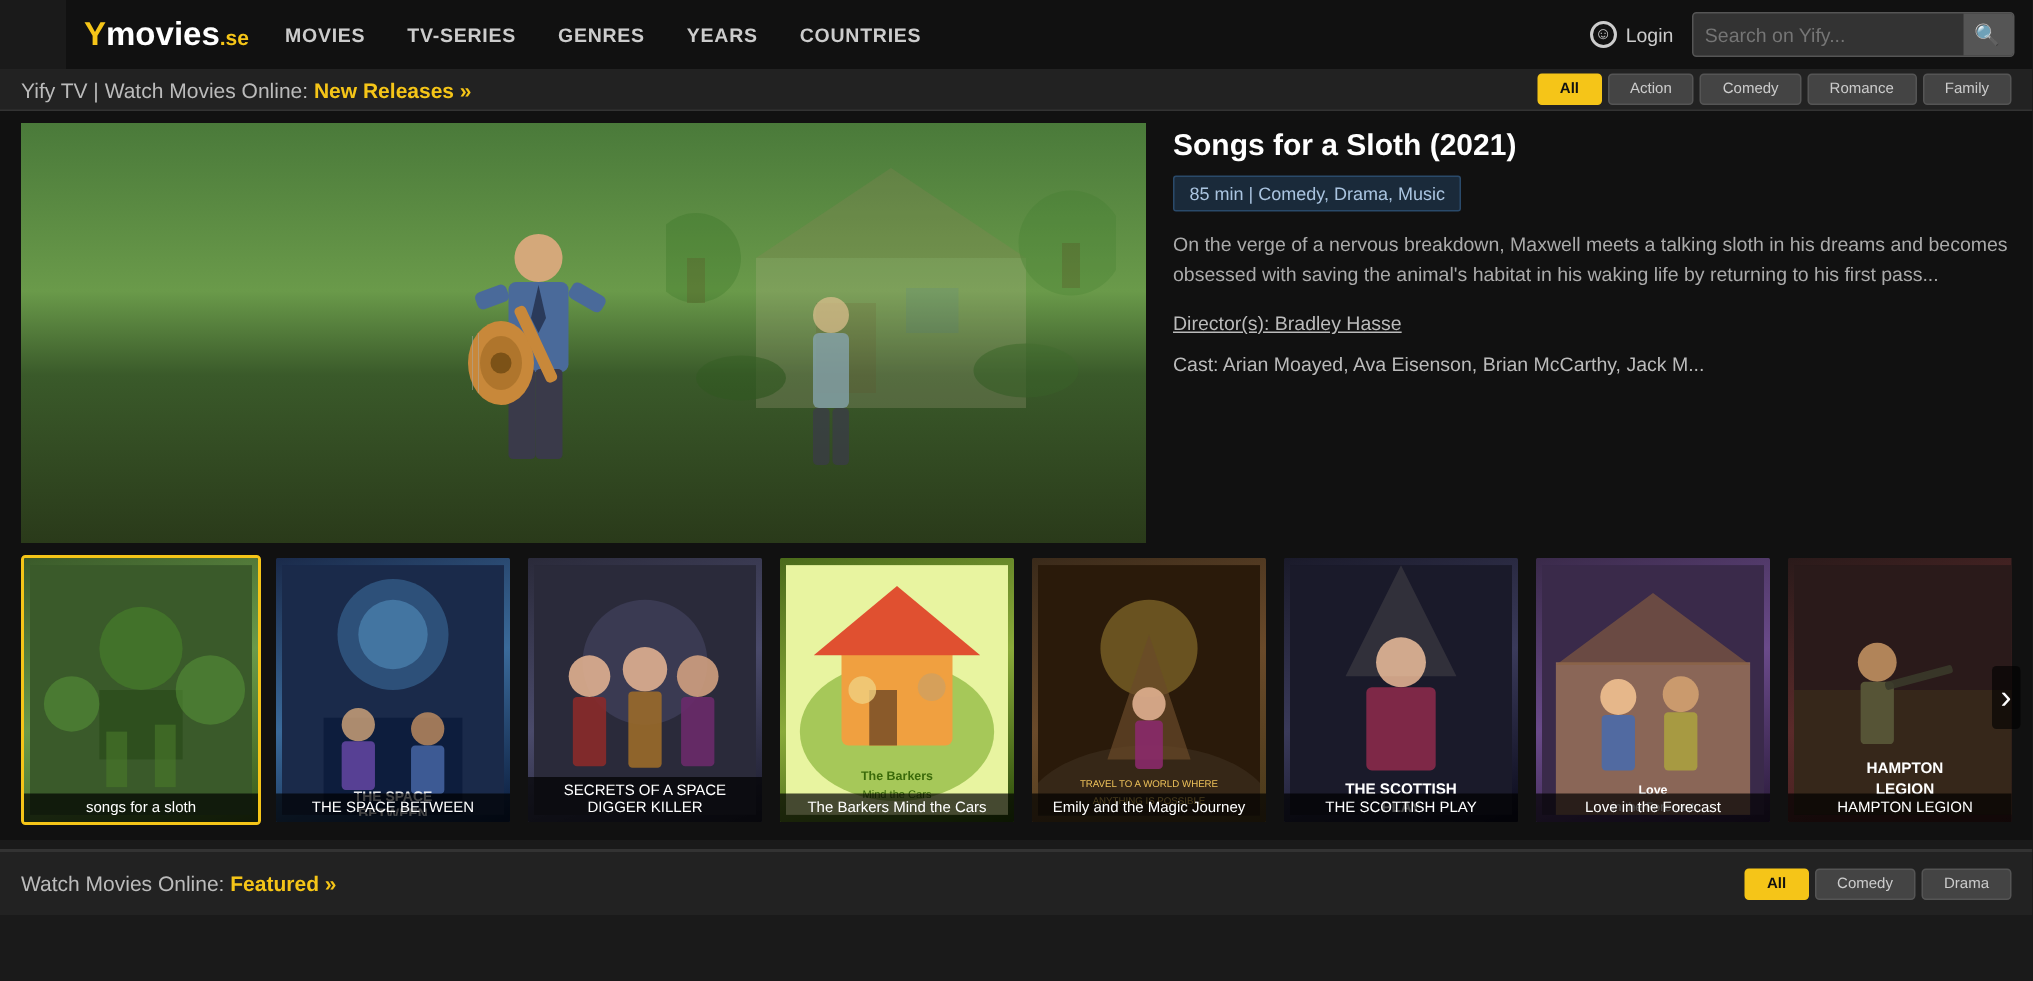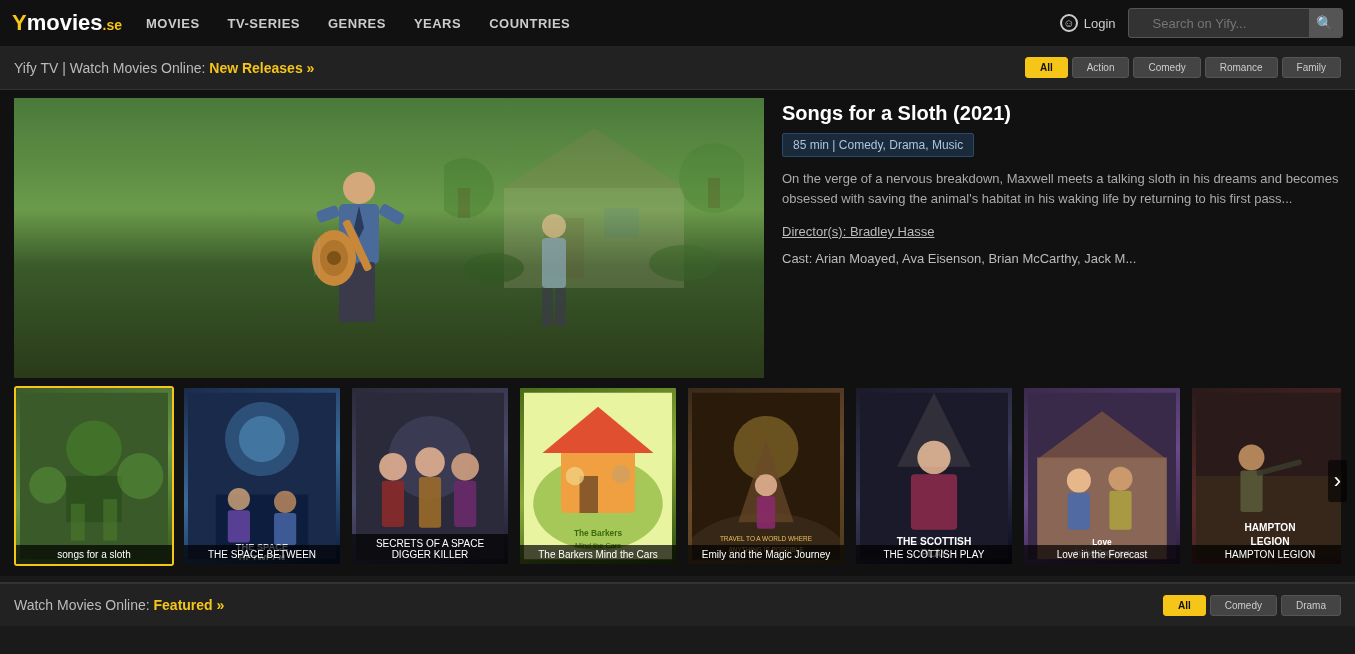--- a/index.html
+++ b/index.html
@@ -6,20 +6,21 @@
     body { background: #1a1a1a; font-family: Arial, sans-serif; color: #ccc; font-size: 13px; }
 
     
     #header {
       background: #111;
       display: flex;
       align-items: center;
       padding: 0 12px;
       height: 46px;
       gap: 0;
+      margin-left: 44px;
     }
     #logo {
       font-size: 22px;
       font-weight: bold;
       color: #fff;
       margin-right: 10px;
       white-space: nowrap;
     }
     #logo span.y { color: #f5c518; }
     #logo span.movies { color: #fff; }
@@ -68,41 +69,41 @@
       border: 1px solid #555;
       border-radius: 3px;
       overflow: hidden;
       height: 30px;
     }
     .search-box input {
       background: transparent;
       border: none;
       outline: none;
       color: #f97316;
-      padding: 0 24px;
+      padding: 0 8px;
       font-size: 13px;
       width: 180px;
     }
     .search-box button {
       background: #555;
       border: none;
       color: #ccc;
       padding: 0 8px;
       height: 30px;
       cursor: pointer;
       font-size: 14px;
     }
 
     
     .section-bar {
       background: #222;
       display: flex;
       align-items: center;
       padding: 0 14px;
-      height: 44px;
+      height: 28px;
       border-bottom: 1px solid #333;
     }
     .section-bar .section-title {
       font-size: 14px;
       color: #bbb;
       flex: 1;
     }
     .section-bar .section-title strong { color: #f5c518; }
     .filter-tabs { display: flex; gap: 4px; }
     .filter-tab {

